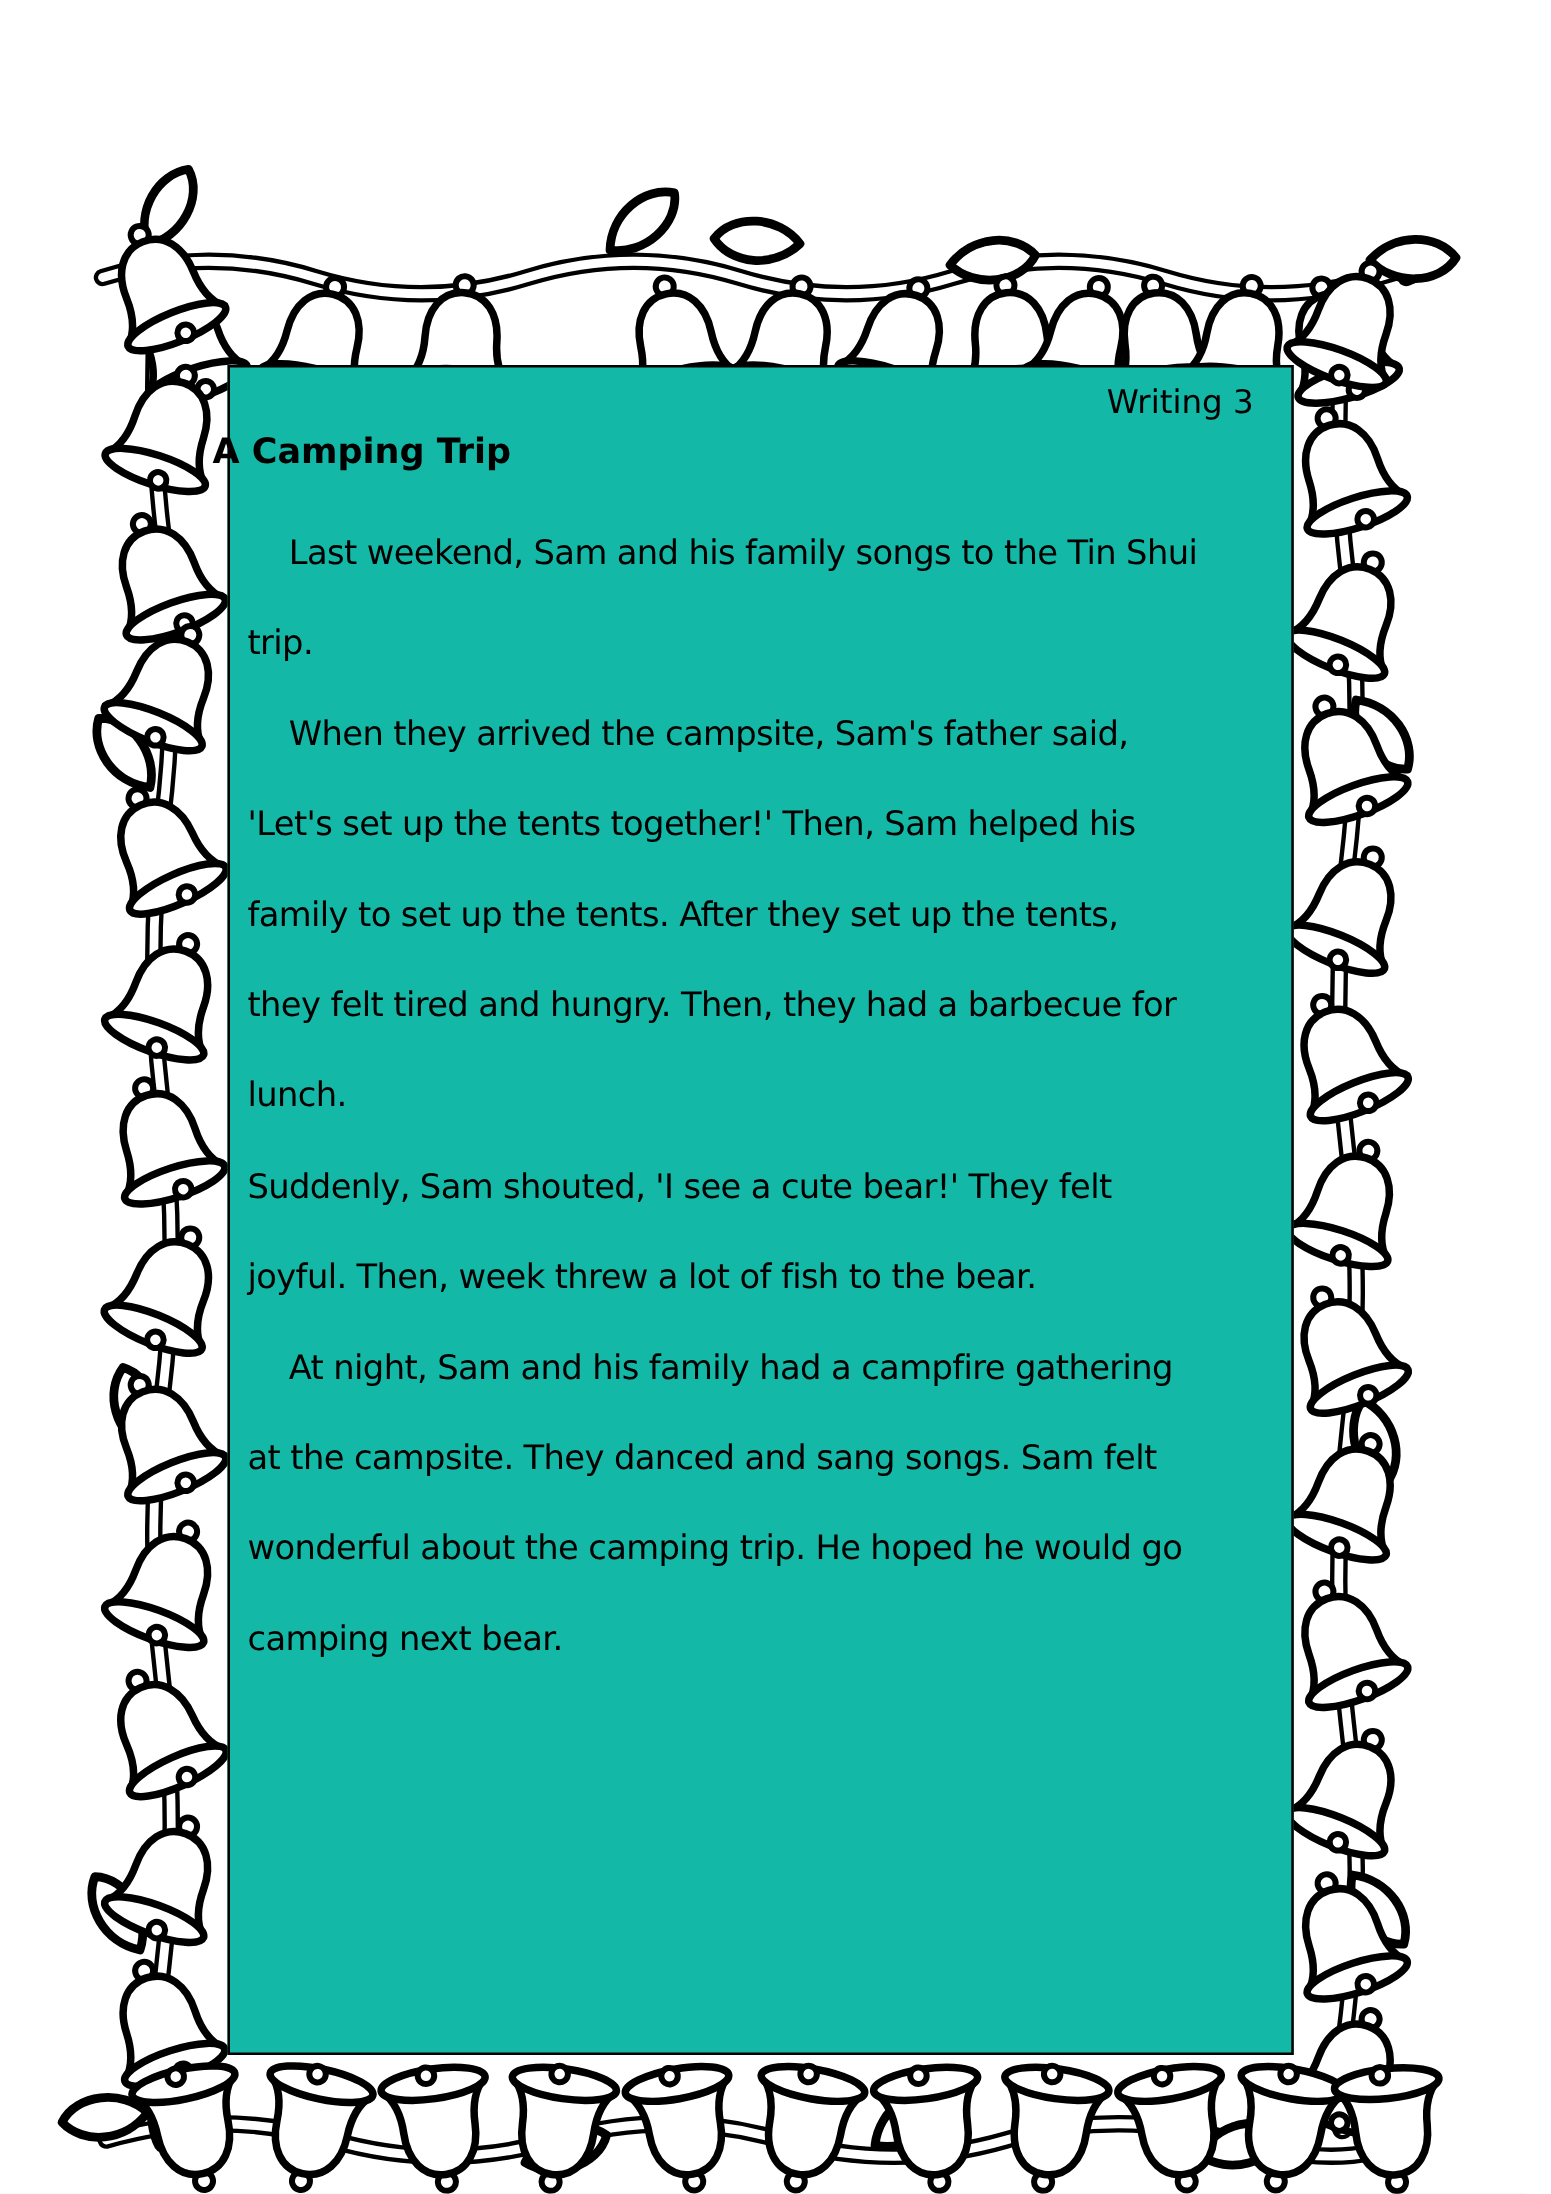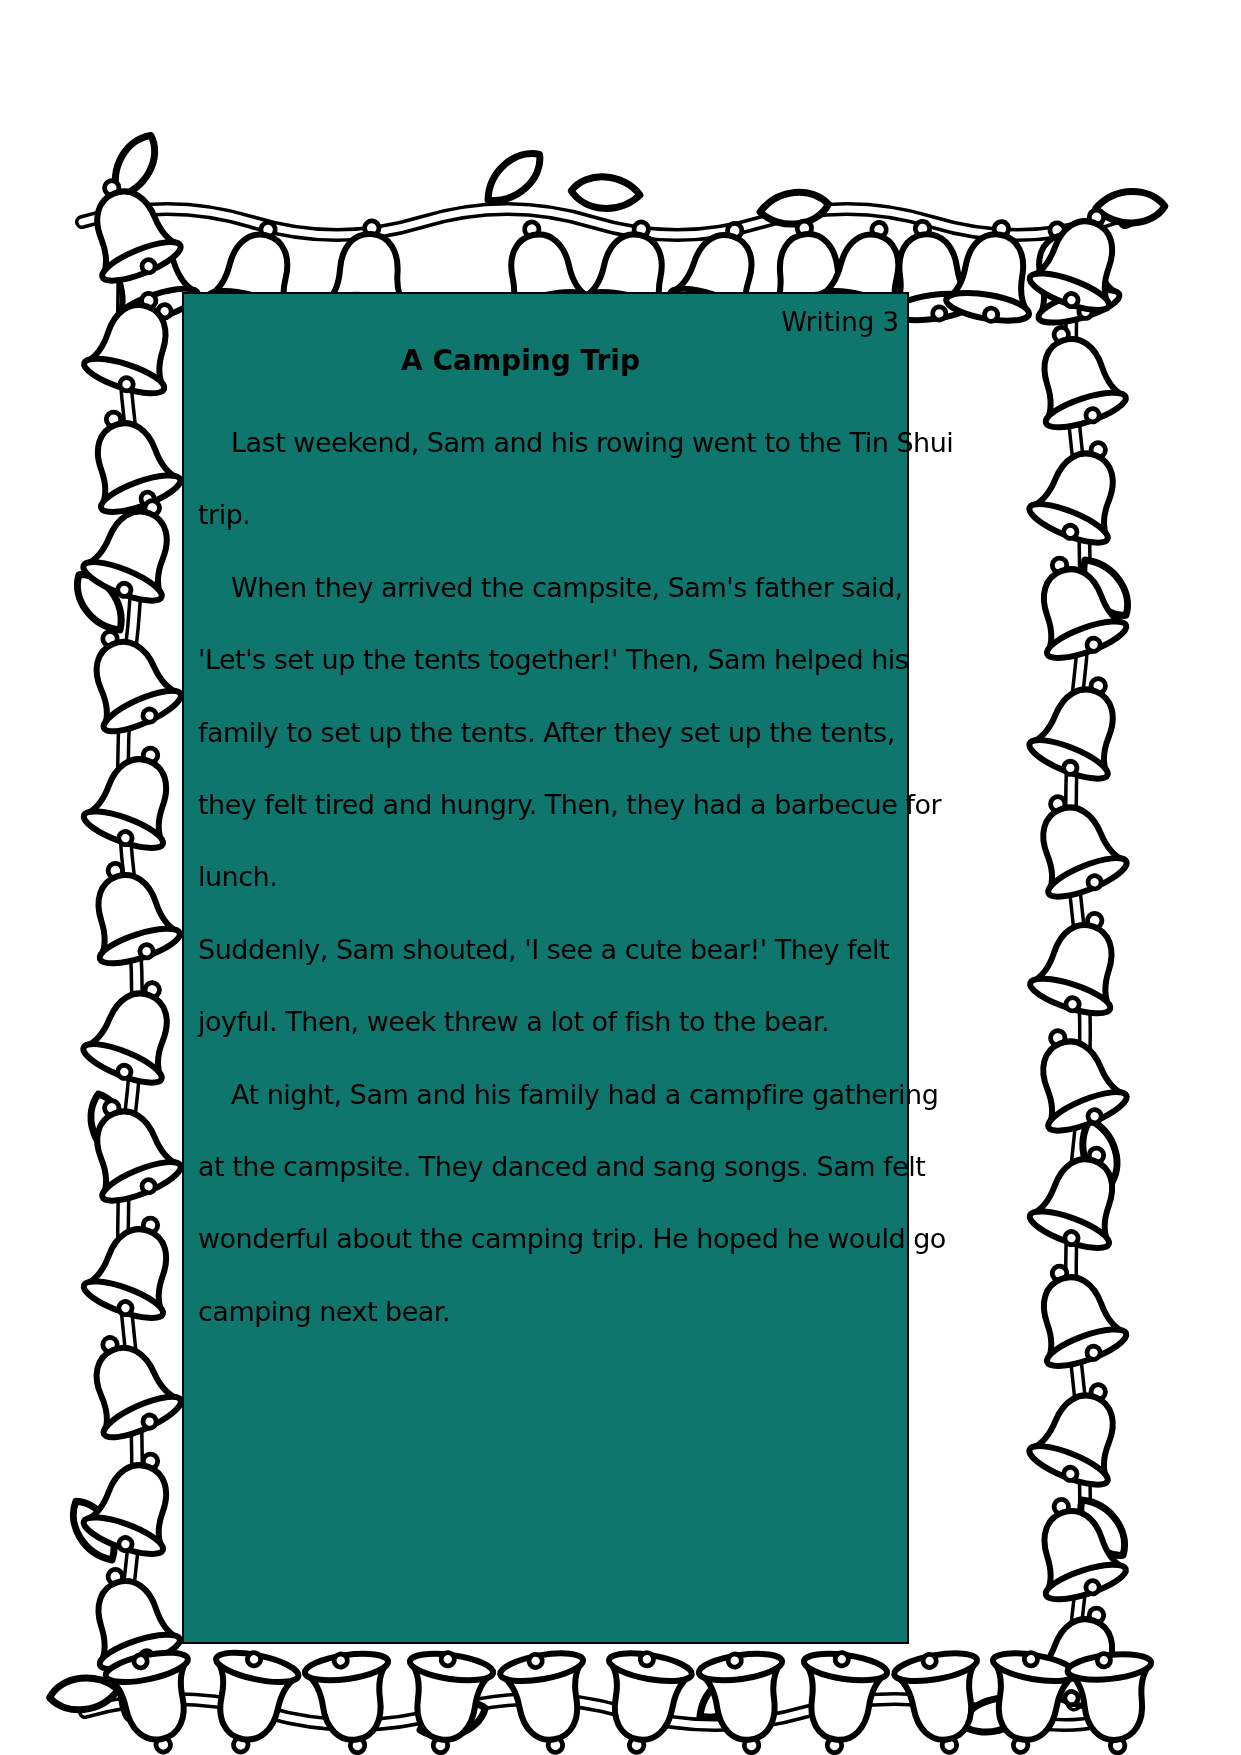--- a/index.html
+++ b/index.html
@@ -2,30 +2,30 @@
 <html><head>
 <meta charset="utf-8">
 <style>
   html,body{margin:0;padding:0;background:#ffffff;}
   body{
     width:1241px;height:1755px;position:relative;overflow:hidden;
     font-family:"DejaVu Sans","Liberation Sans",sans-serif;color:#000;
   }
   .border-svg{position:absolute;left:0;top:0;width:1241px;height:1755px;}
   .sheet{
-    position:absolute;left:182px;top:292px;width:727px;height:1352px;
-    box-sizing:border-box;border:2px solid #000;background:#0f766e;
-    padding:0 8px 0 14px;
+    position:absolute;left:182px;top:292px;width:853px;height:1352px;
+    box-sizing:border-box;border:2px solid #000;background:#14b8a6;
+    padding:0 30px 0 14px;
   }
   .header-line{
     margin-top:13px;display:flex;justify-content:flex-end;gap:42px;
     font-size:26px;white-space:nowrap;
   }
   .essay-title{
-    margin-top:7px;font-size:28px;font-weight:bold;text-align:center;
+    margin-top:7px;font-size:28px;font-weight:bold;text-align:left;
     position:relative;left:-28px;
   }
   .essay-body{margin-top:30px;}
   .line{
     height:72.4px;line-height:72.4px;font-size:27px;letter-spacing:-0.5px;
     white-space:nowrap;
   }
   .indent{padding-left:33px;}
 </style>
 </head>
@@ -117,21 +117,21 @@
     </g>
 </svg>
 
 <div class="sheet">
   <div class="header-line">
     <span>Writing 3</span>
   </div>
   <div class="essay-title">A Camping Trip</div>
   <div class="essay-body">
       <div>
-        <div class="line indent">Last weekend, Sam and his rowing went to the Tin Shui</div>
+        <div class="line indent">Last weekend, Sam and his family songs to the Tin Shui</div>
         <div class="line">trip.</div>
       </div>
       <div>
         <div class="line indent">When they arrived the campsite, Sam's father said,</div>
         <div class="line">'Let's set up the tents together!' Then, Sam helped his</div>
         <div class="line">family to set up the tents. After they set up the tents,</div>
         <div class="line">they felt tired and hungry. Then, they had a barbecue for</div>
         <div class="line">lunch.</div>
       </div>
       <div>

